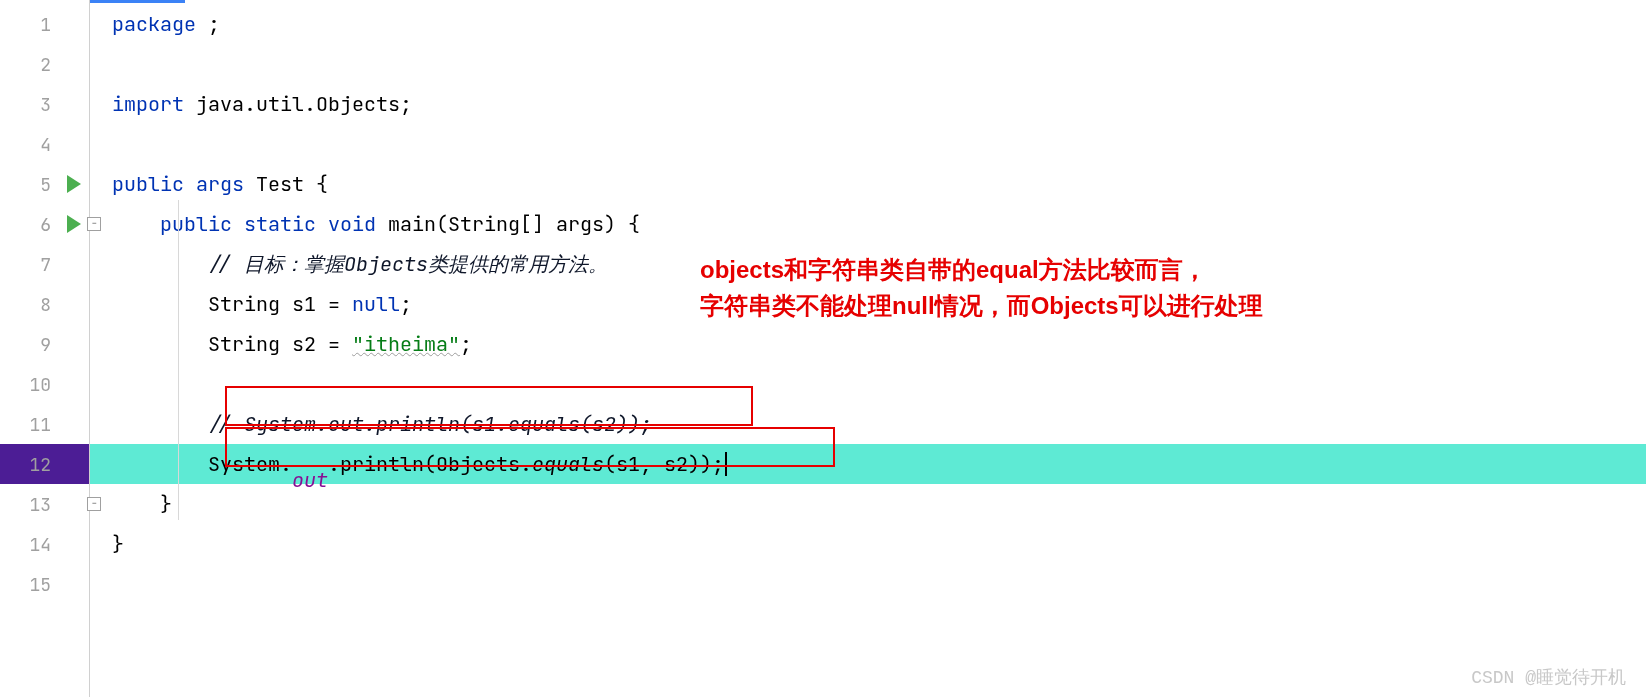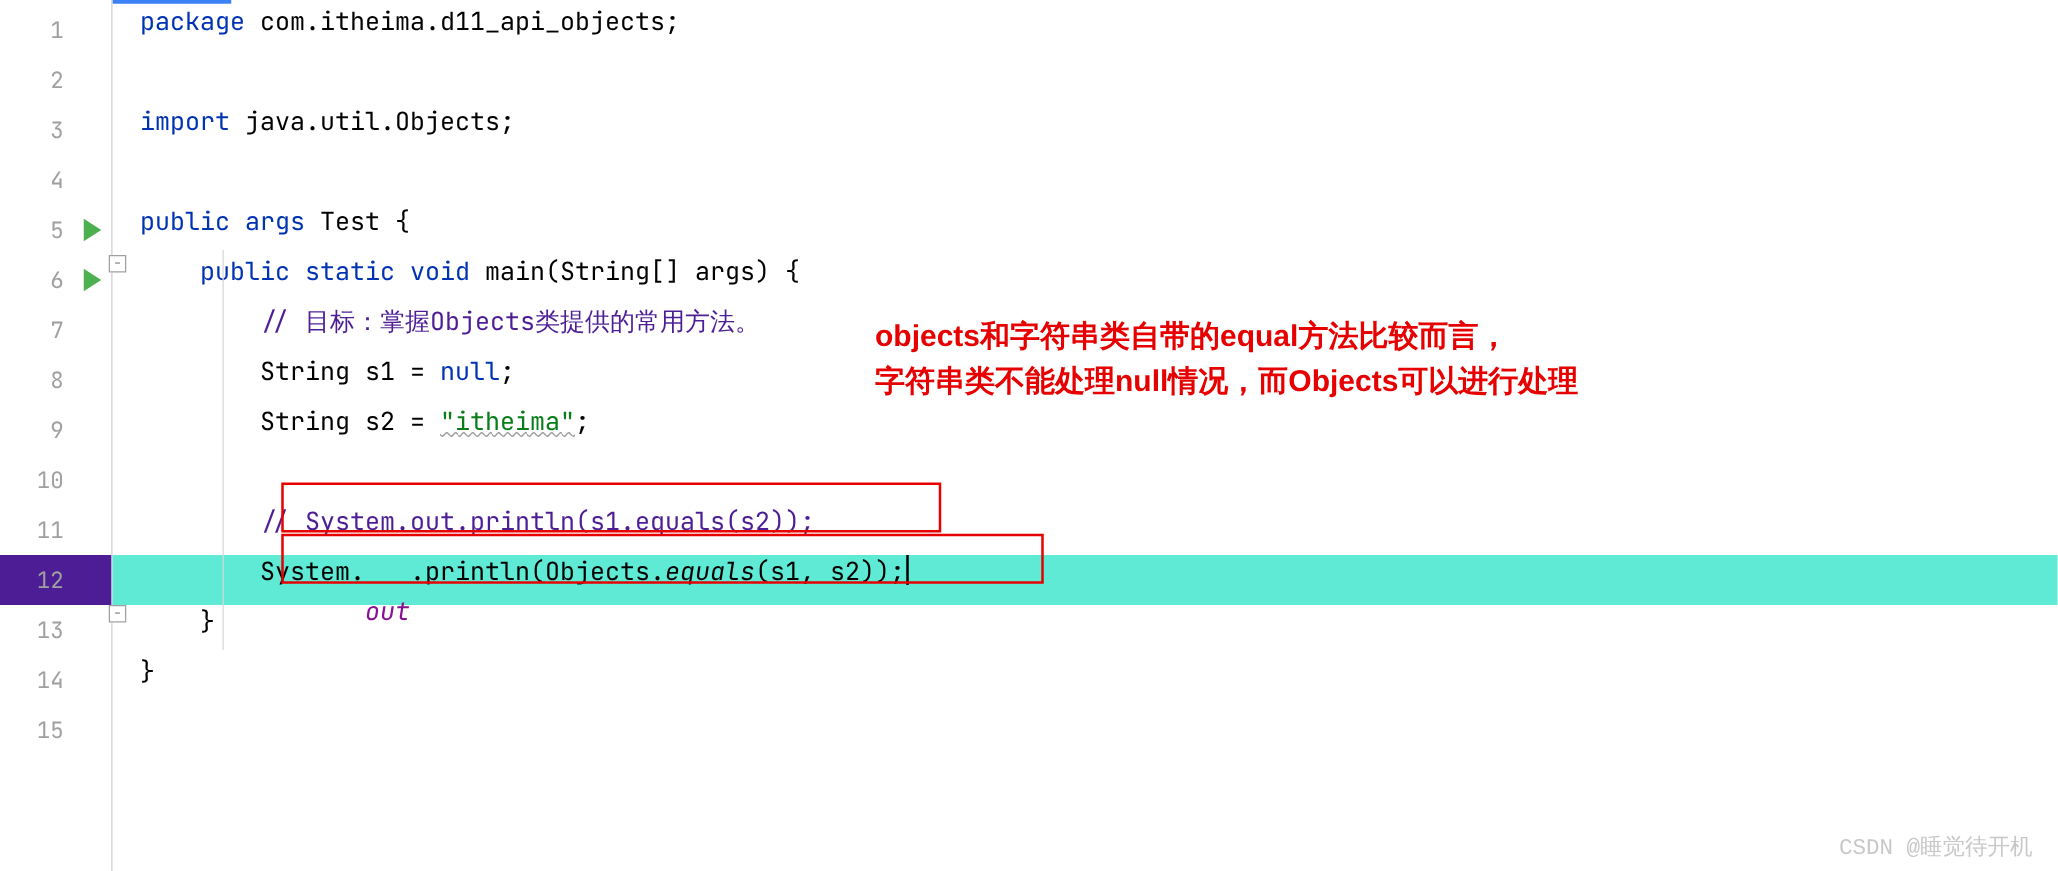--- a/index.html
+++ b/index.html
@@ -53,31 +53,32 @@
       border-left: 14px solid #4caf50;
     }
     .code-area {
       flex: 1;
       padding-top: 4px;
       position: relative;
     }
     .code-line {
       height: 40px;
       display: flex;
+      align-items: center;
       padding-left: 22px;
       position: relative;
       white-space: pre;
     }
     .code-line.highlight-line {
       background: #5eead4;
     }
     .kw { color: #0033b3; }
     .str { color: #067d17; }
     .str-underline { text-decoration: wavy underline #9e9e9e; text-decoration-thickness: 1px; }
-    .comment { color: #4c1d95; }
+    .comment { color: #0f172a; font-style: italic; }
     .static-field { color: #871094; font-style: italic; margin-top: 32px; }
     .static-method { font-style: italic; }
     .fold-minus {
       position: absolute;
       left: -3px;
       width: 14px;
       height: 14px;
       border: 1px solid #a0a0a0;
       background: #fff;
       font-size: 12px;
@@ -178,21 +179,21 @@
     <div class="gutter-line">
         <span class="line-number">14</span>
       </div>
     <div class="gutter-line">
         <span class="line-number">15</span>
       </div>
   </div>
 
   <div class="code-area">
     <div class="code-line">
-      <span class="kw">package </span><span>com.itheima.d11_api_objects</span><span>;</span>
+      <span class="kw">package </span><span>;</span>
     </div>
     <div class="code-line"></div>
     <div class="code-line">
       <span class="kw">import </span><span>java.util.Objects</span><span>;</span>
     </div>
     <div class="code-line"></div>
     <div class="code-line">
       <span class="kw">public args </span><span>Test</span><span> {</span>
     </div>
     <div class="code-line">

